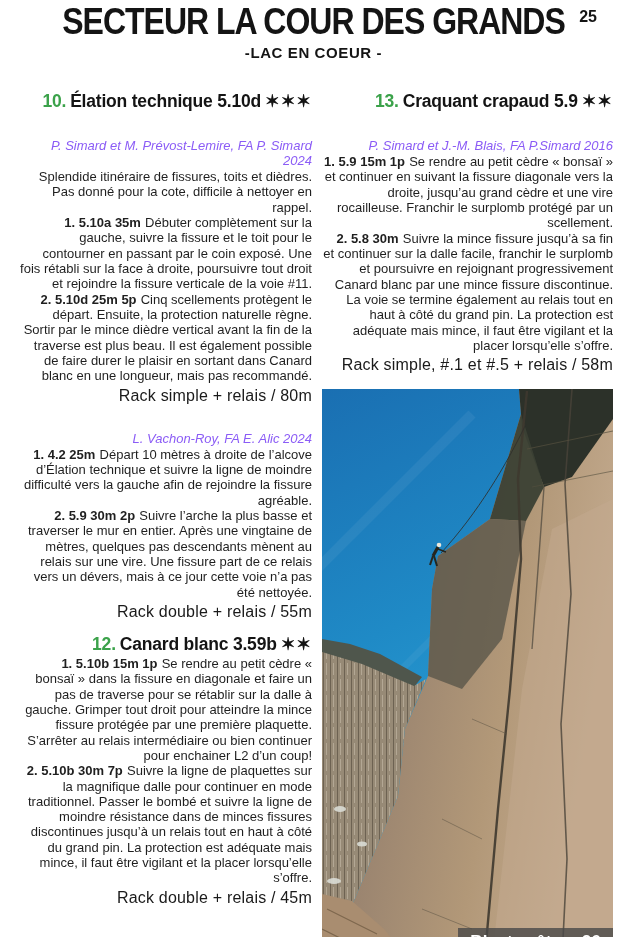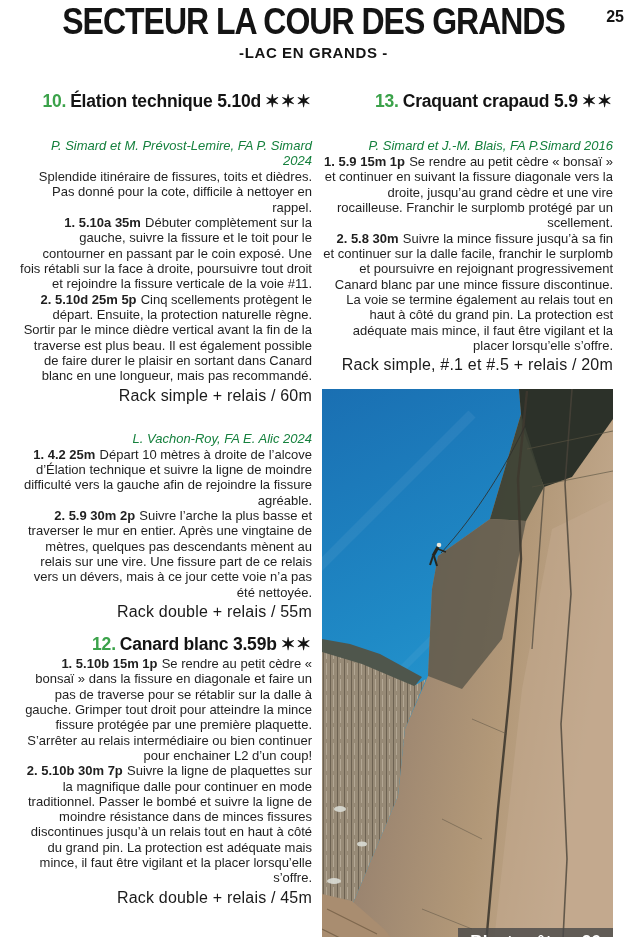--- a/index.html
+++ b/index.html
@@ -25,21 +25,21 @@
     white-space:nowrap;
   }
   .sector-subtitle{
     margin-top:7px;
     font-size:15px;
     font-weight:bold;
     letter-spacing:.6px;
     color:#141414;
   }
   .page-number{
-    position:absolute; top:8px; right:3px;
+    position:absolute; top:8px; right:30px;
     font-size:16px; font-weight:bold; color:#141414;
   }
   
   .columns{
     display:flex;
     margin-top:30px;
     padding:0 14px 0 20px;
     gap:10px;
   }
   .col-left{ flex:0 0 292px; }
@@ -52,21 +52,21 @@
     letter-spacing:-.2px;
     color:#141414;
     margin-bottom:1px;
     white-space:nowrap;
   }
   .route-title .num{ color:#3ba24a; margin-right:4px; }
   .route-title .stars:not(:empty){ margin-left:4px; letter-spacing:1px; }
   .credit{
     font-style:italic;
     font-size:13px;
-    color:#15803d;
+    color:#8b5cf6;
     margin-bottom:1px;
     margin-top:26px;
   }
   .paras p{
     margin:0;
     font-size:13px;
     line-height:1.18;
     color:#1f1f1f;
   }
   .paras .lead{ font-weight:bold; }
@@ -99,34 +99,34 @@
 </style>
 </head>
 <body>
 
 <div class="page">
 
   <div class="page-number">25</div>
 
   <div class="header">
     <div class="sector-title">SECTEUR LA COUR DES GRANDS</div>
-    <div class="sector-subtitle">-LAC EN GRANDS -</div>
+    <div class="sector-subtitle">-LAC EN COEUR -</div>
   </div>
 
   <div class="columns">
     <div class="col-left" id="col-left">
         <div class="route">
     <div class="route-title"><span class="num">10.</span><span class="name">Élation technique 5.10d</span><span class="stars">✶✶✶</span></div>
     <div class="credit">P. Simard et M. Prévost-Lemire, FA P. Simard 2024</div>
     <div class="paras">
             <p><b class="lead"></b><span class="ptext">Splendide itinéraire de fissures, toits et dièdres. Pas donné pour la cote, difficile à nettoyer en rappel.</span></p>
             <p><b class="lead">1. 5.10a 35m</b><span class="ptext">Débuter complètement sur la gauche, suivre la fissure et le toit pour le contourner en passant par le coin exposé. Une fois rétabli sur la face à droite, poursuivre tout droit et rejoindre la fissure verticale de la voie #11.</span></p>
             <p><b class="lead">2. 5.10d 25m 5p</b><span class="ptext">Cinq scellements protègent le départ. Ensuite, la protection naturelle règne. Sortir par le mince dièdre vertical avant la fin de la traverse est plus beau. Il est également possible de faire durer le plaisir en sortant dans Canard blanc en une longueur, mais pas recommandé.</span></p>
           </div>
-    <div class="rack">Rack simple + relais / 60m</div>
+    <div class="rack">Rack simple + relais / 80m</div>
   </div>
         <div class="route">
     <div class="credit">L. Vachon-Roy, FA E. Alic 2024</div>
     <div class="paras">
             <p><b class="lead">1. 4.2 25m</b><span class="ptext">Départ 10 mètres à droite de l’alcove d’Élation technique et suivre la ligne de moindre difficulté vers la gauche afin de rejoindre la fissure agréable.</span></p>
             <p><b class="lead">2. 5.9 30m 2p</b><span class="ptext">Suivre l’arche la plus basse et traverser le mur en entier. Après une vingtaine de mètres, quelques pas descendants mènent au relais sur une vire. Une fissure part de ce relais vers un dévers, mais à ce jour cette voie n’a pas été nettoyée.</span></p>
           </div>
     <div class="rack">Rack double + relais / 55m</div>
   </div>
         <div class="route">
@@ -140,21 +140,21 @@
       </div>
     <div class="col-right">
       <div id="col-right-routes">
           <div class="route">
     <div class="route-title"><span class="num">13.</span><span class="name">Craquant crapaud 5.9</span><span class="stars">✶✶</span></div>
     <div class="credit">P. Simard et J.-M. Blais, FA P.Simard 2016</div>
     <div class="paras">
               <p><b class="lead">1. 5.9 15m 1p</b><span class="ptext">Se rendre au petit cèdre « bonsaï » et continuer en suivant la fissure diagonale vers la droite, jusqu’au grand cèdre et une vire rocailleuse. Franchir le surplomb protégé par un scellement.</span></p>
               <p><b class="lead">2. 5.8 30m</b><span class="ptext">Suivre la mince fissure jusqu’à sa fin et continuer sur la dalle facile, franchir le surplomb et poursuivre en rejoignant progressivement Canard blanc par une mince fissure discontinue. La voie se termine également au relais tout en haut à côté du grand pin. La protection est adéquate mais mince, il faut être vigilant et la placer lorsqu’elle s’offre.</span></p>
             </div>
-    <div class="rack">Rack simple, #.1 et #.5 + relais / 20m</div>
+    <div class="rack">Rack simple, #.1 et #.5 + relais / 58m</div>
   </div>
         </div>
 
       <div class="photo-wrap">
         <svg width="291" height="570" viewBox="0 0 291 570">
           <defs>
             <linearGradient id="skyGrad" x1="0" y1="0" x2="0.25" y2="1">
               <stop offset="0" stop-color="#1a6fb2"></stop>
               <stop offset="0.45" stop-color="#1f8ac6"></stop>
               <stop offset="1" stop-color="#31abdc"></stop>

